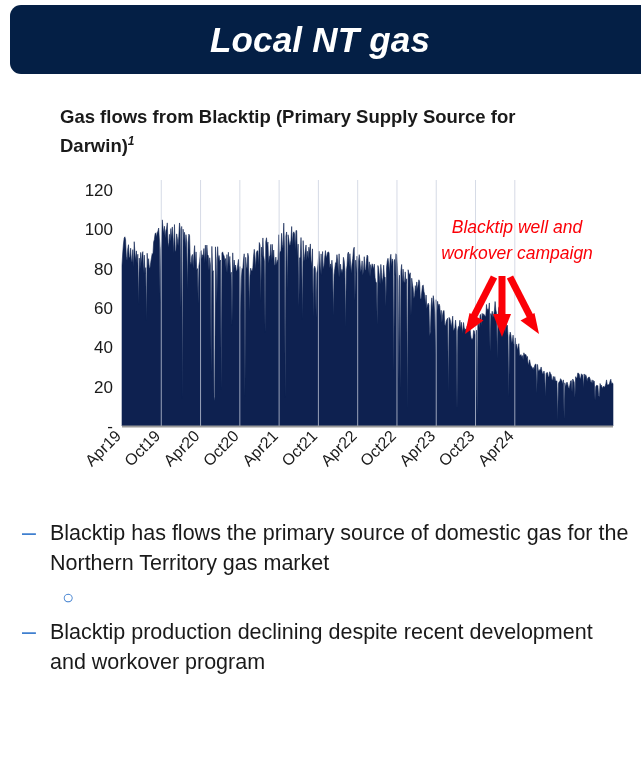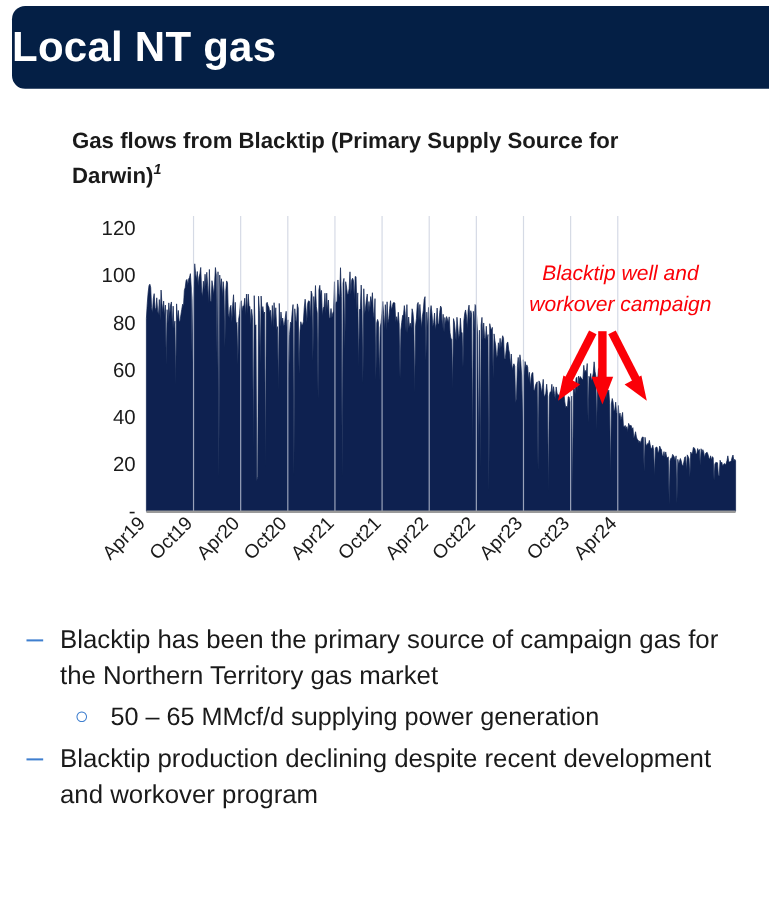--- a/index.html
+++ b/index.html
@@ -27,25 +27,27 @@
     border-radius: 11px;
     box-sizing: border-box;
   }
   #title-banner-text {
     position: absolute;
     left: 0;
     top: 0;
     width: 620px;
     height: 69px;
     line-height: 69px;
+    text-align: center;
     color: #ffffff;
     font-size: 35px;
     font-weight: bold;
     letter-spacing: 0.2px;
     white-space: nowrap;
+    font-style: italic;
   }
 
   
   #chart-subtitle {
     position: absolute;
     left: 60px;
     top: 104px;
     width: 520px;
     text-align: left;
     font-size: 18.5px;
@@ -221,26 +223,25 @@
         </g>
       </g>
     </g>
   </svg>
 </div>
 
 <div id="bullet-list">
 
   <div class="bullet-row level1">
     <span class="bullet-marker-dash">–</span>
-    <span class="bullet-text">Blacktip has been the primary source of campaign gas for the Northern Territory gas market</span>
+    <span class="bullet-text">Blacktip has flows the primary source of domestic gas for the Northern Territory gas market</span>
   </div>
 
   <div class="bullet-row level2">
     <span class="bullet-marker-circle">○</span>
-    <span class="bullet-text sub">50 – 65 MMcf/d supplying power generation</span>
   </div>
 
   <div class="bullet-row level1">
     <span class="bullet-marker-dash">–</span>
     <span class="bullet-text">Blacktip production declining despite recent development and workover program</span>
   </div>
 
 </div>
 
 </body></html>

